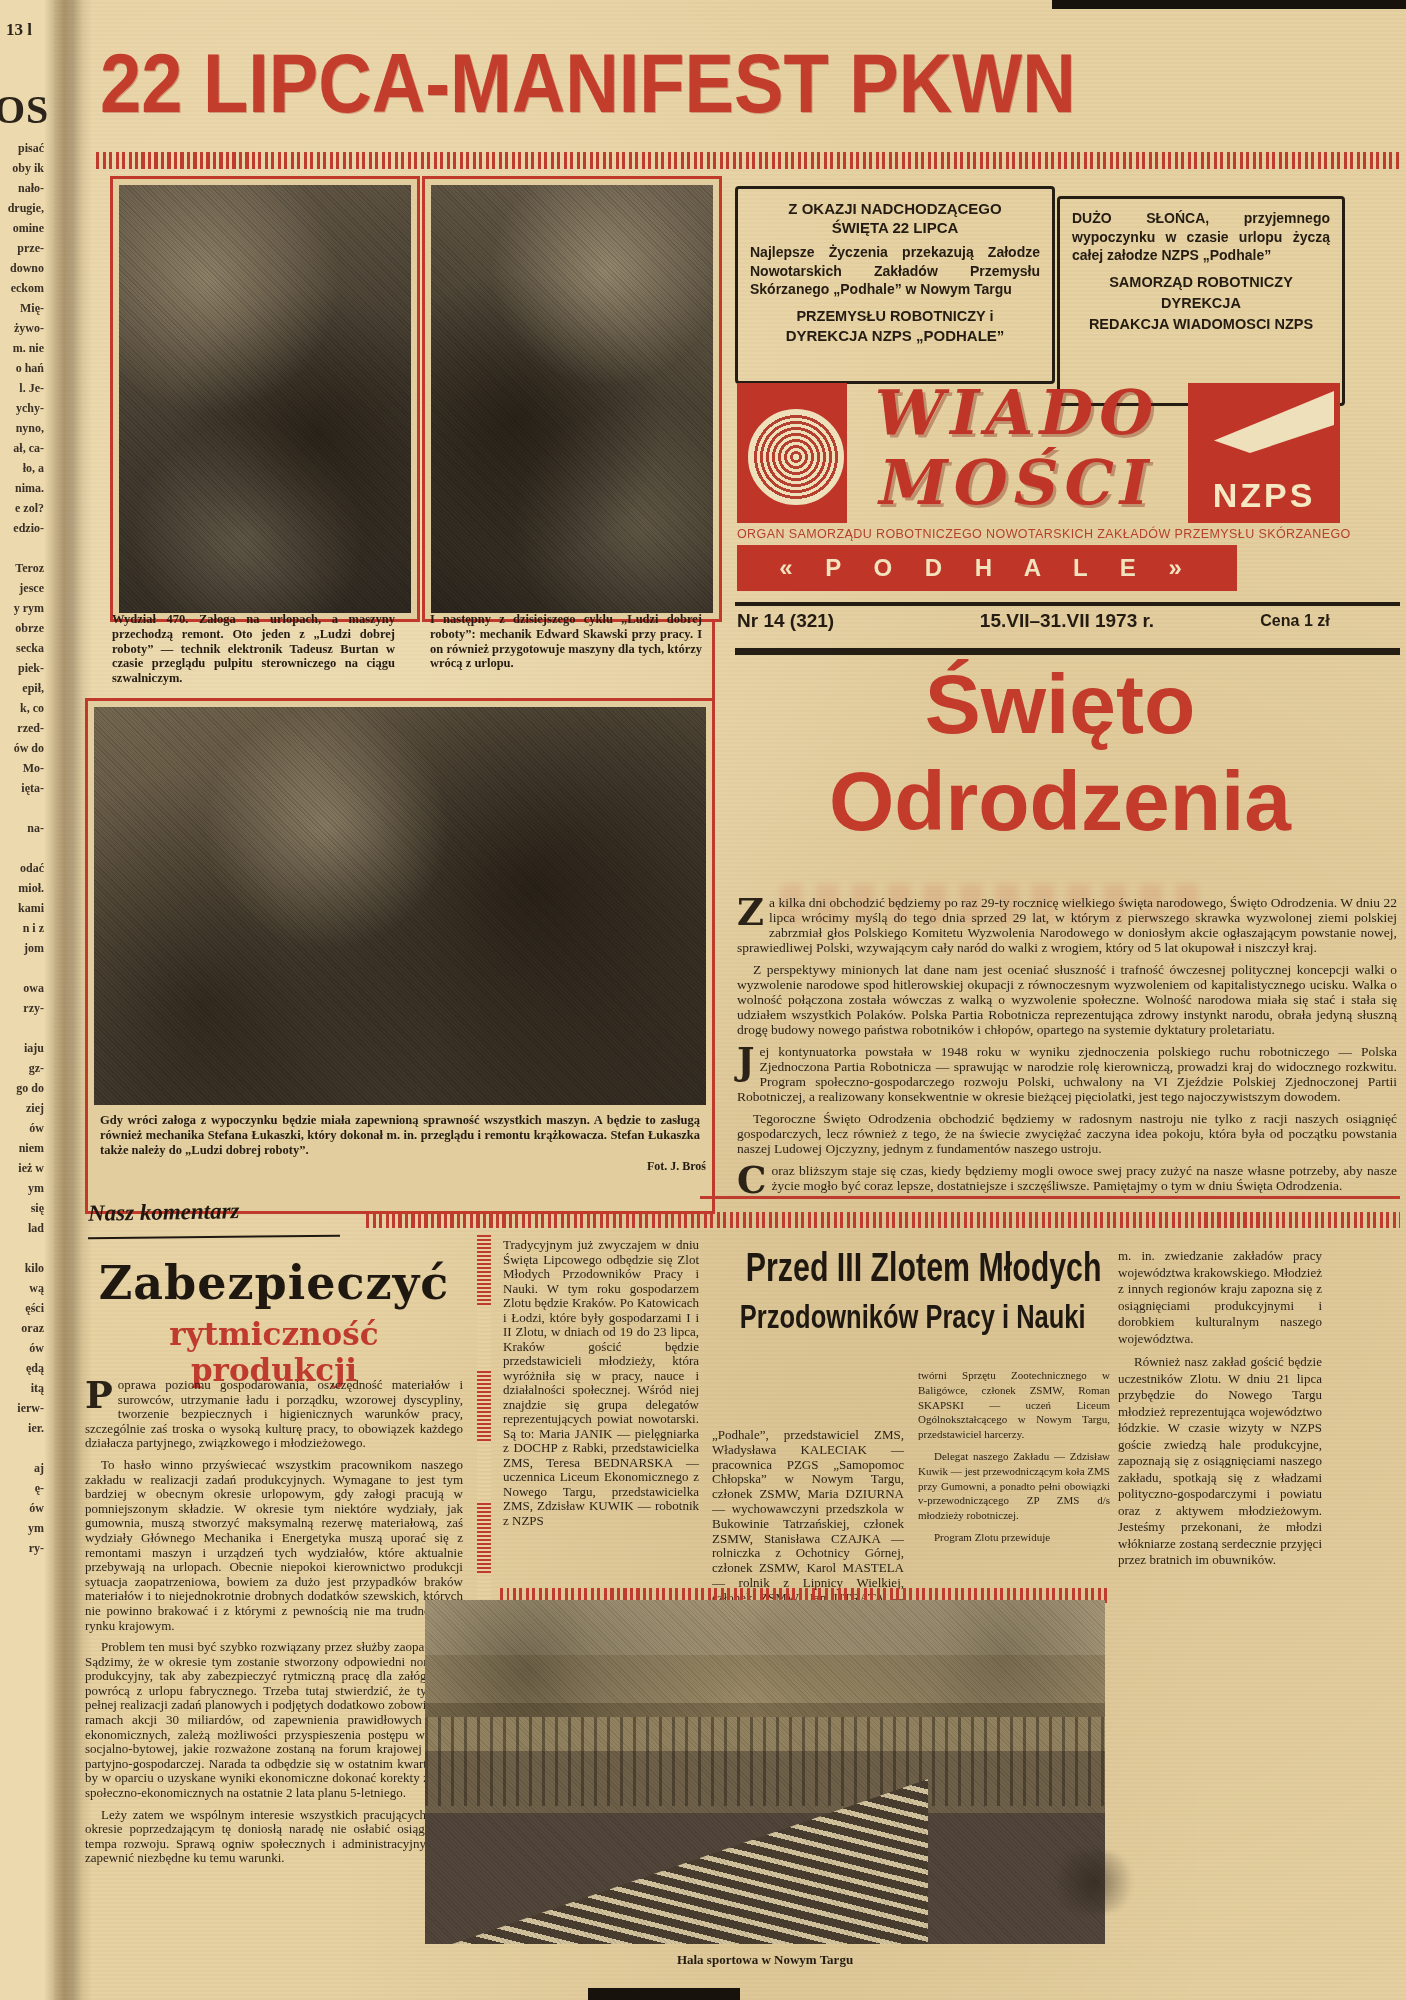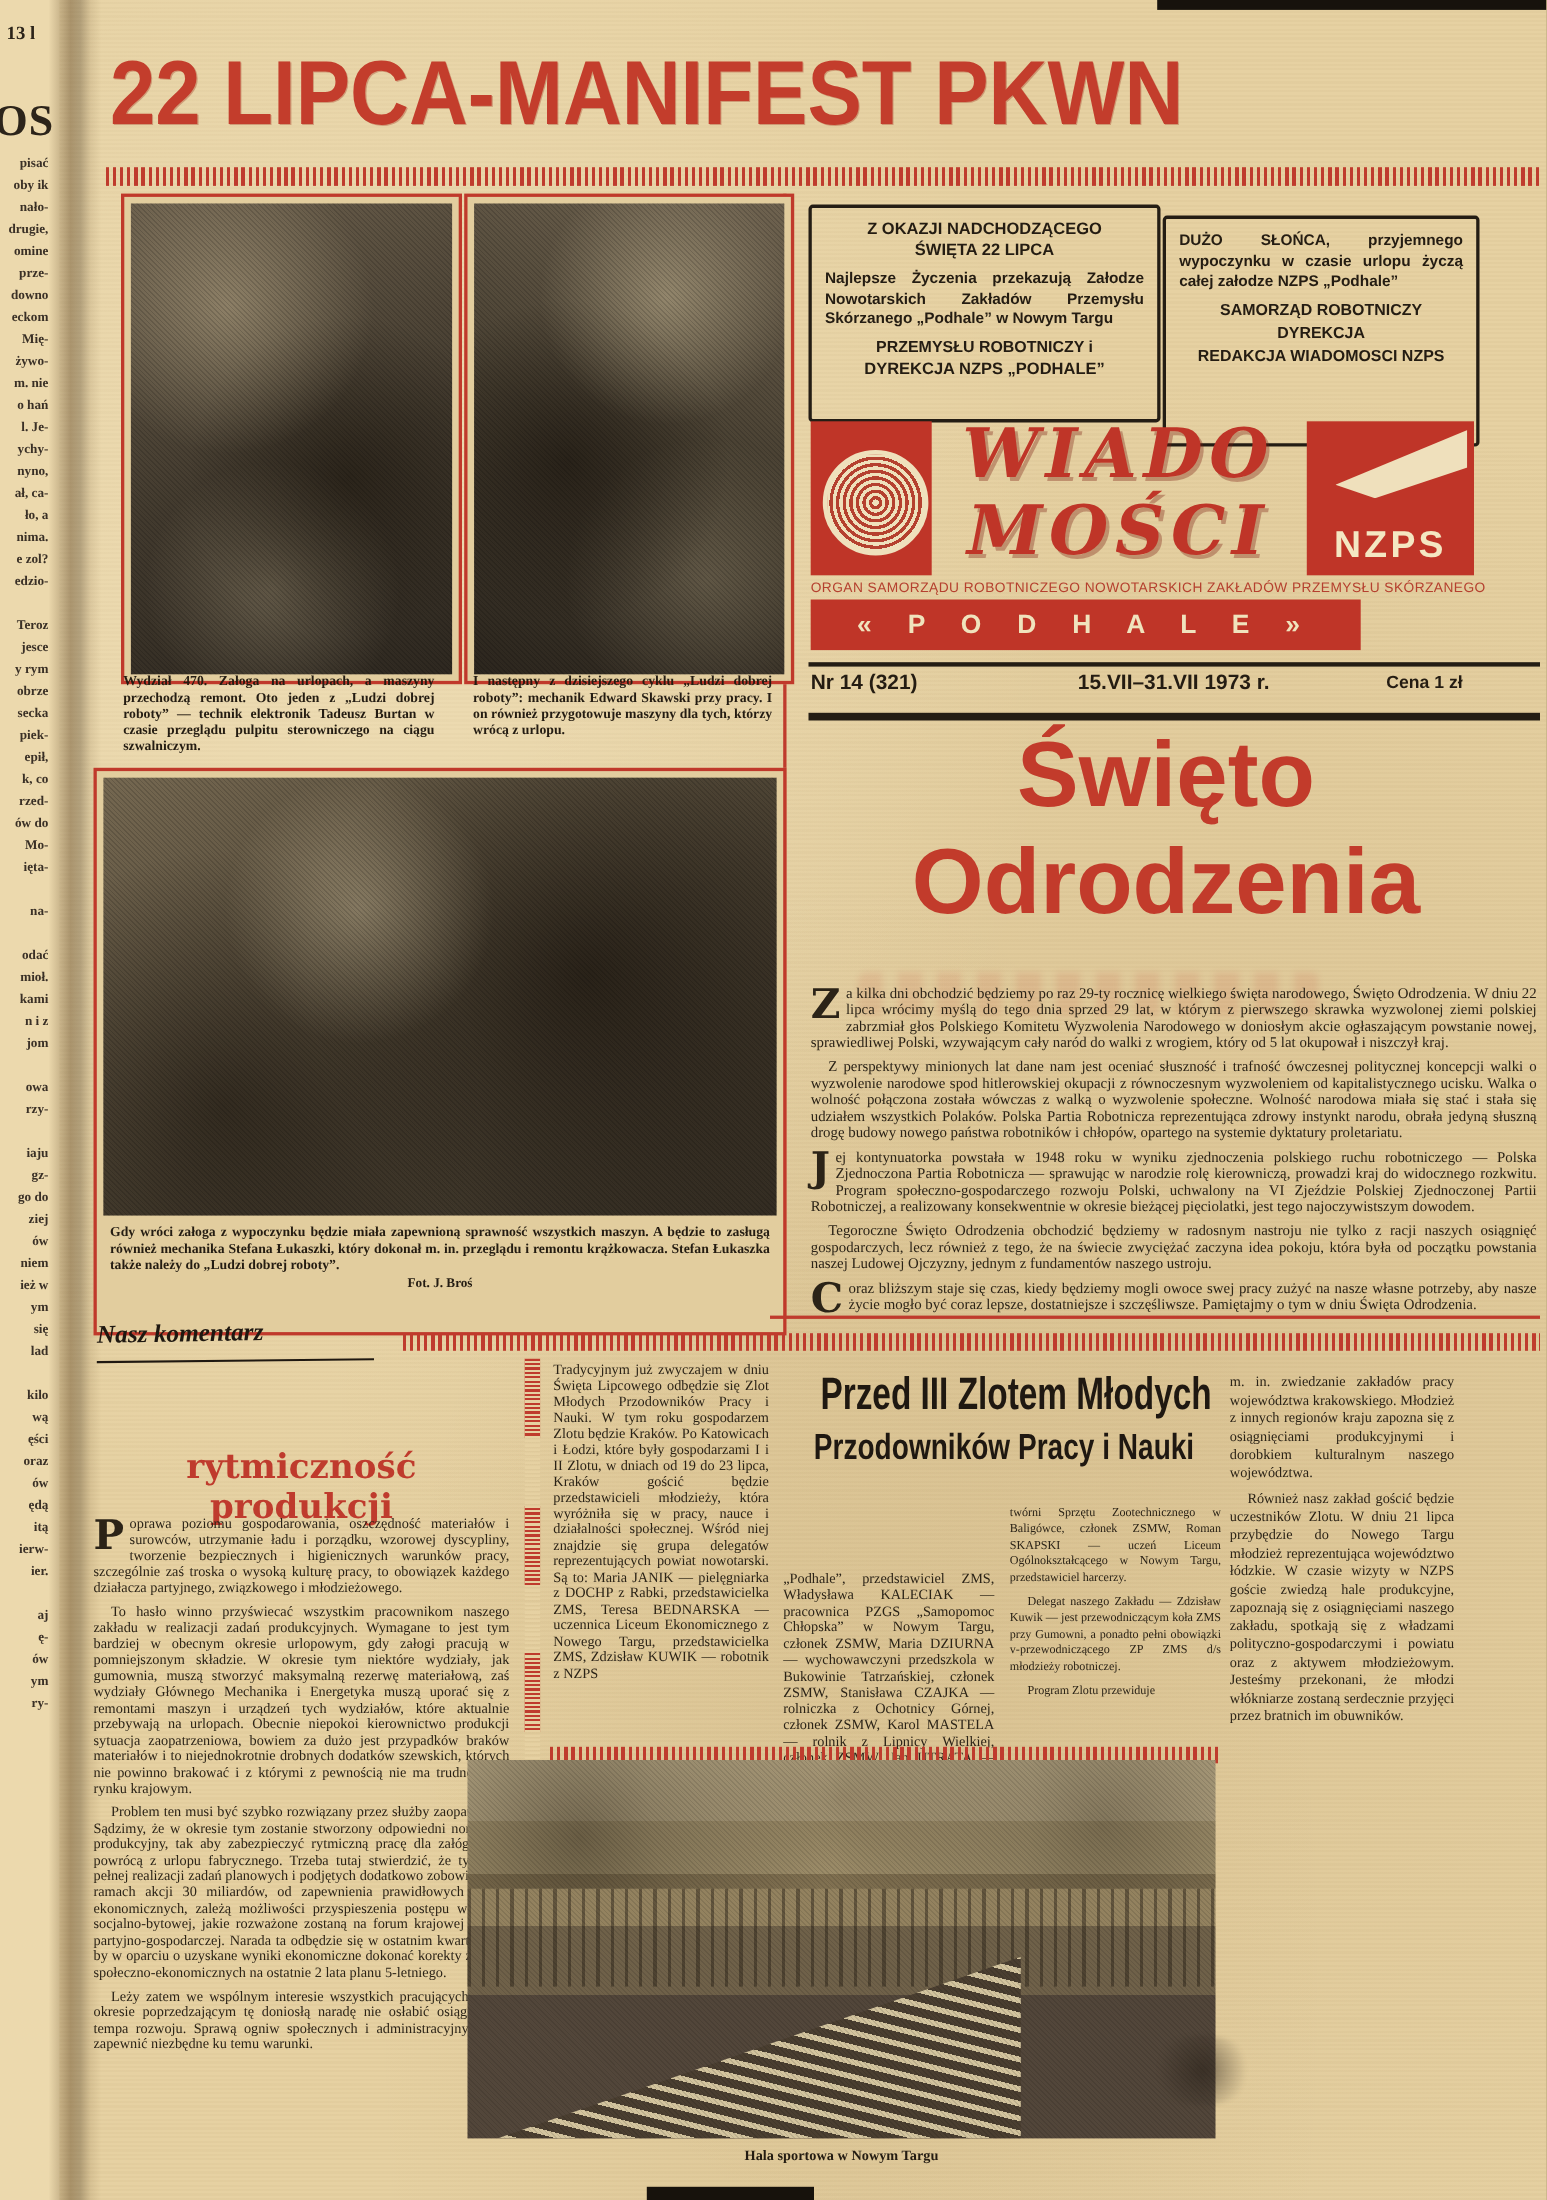--- a/index.html
+++ b/index.html
@@ -59,21 +59,21 @@
       radial-gradient(circle at 18% 75%, rgba(22,16,10,.5), transparent 40%),
       linear-gradient(150deg, #756851, #4a4132 55%, #332c22);}
   .photo1{left:110px;top:176px;width:292px;height:428px;}
   .photo2{left:422px;top:176px;width:282px;height:428px;}
   .photo3{left:85px;top:698px;width:612px;height:498px;}
   .photo3 .ph{height:398px;}
   .caption{font-size:12.5px;line-height:14.8px;font-weight:bold;text-align:justify;color:#241c12;}
   .cap1{left:112px;top:612px;width:283px;}
   .cap2{left:430px;top:612px;width:272px;}
   .cap3{padding:8px 6px 0 6px;}
-  .credit{text-align:center;font-weight:bold;font-size:12px;margin-top:2px;}
+  .credit{text-align:right;font-weight:bold;font-size:12px;margin-top:2px;}
 
   
   .greetbox{border:3px solid #241d14;border-radius:4px;padding:10px 12px;
     font-family:"Liberation Sans",sans-serif;font-weight:bold;color:#241c12;}
   .greet-left{left:735px;top:186px;width:290px;height:172px;}
   .greet-right{left:1057px;top:196px;width:258px;height:184px;}
   .greet-h{font-size:15px;text-align:center;line-height:19px;}
   .greet-body{font-size:14px;line-height:18.5px;text-align:justify;margin-top:6px;}
   .greet-sig{font-size:14.5px;text-align:center;line-height:19px;margin-top:8px;}
 
@@ -310,20 +310,21 @@
   <div class="abs phframe photo3">
     <div class="ph ph-c"></div>
     <div class="caption cap3">Gdy wróci załoga z wypoczynku będzie miała zapewnioną sprawność wszystkich maszyn. A będzie to zasługą również mechanika Stefana Łukaszki, który dokonał m. in. przeglądu i remontu krążkowacza. Stefan Łukaszka także należy do „Ludzi dobrej roboty”.</div>
     <div class="credit">Fot. J. Broś</div>
   </div>
   <div class="abs hrule-thin"></div>
   <div class="abs hatch hatch-mid"></div>
 
   <div class="abs kicker">Nasz komentarz</div>
   <div class="abs kicker-line"></div>
+  <div class="abs comm-title-black">Zabezpieczyć</div>
   <div class="abs comm-title-red">rytmiczność produkcji</div>
   <div class="abs bodytxt comm-body">
     <p class="has-dc"><span class="dc">P</span><span>oprawa poziomu gospodarowania, oszczędność materiałów i surowców, utrzymanie ładu i porządku, wzorowej dyscypliny, tworzenie bezpiecznych i higienicznych warunków pracy, szczególnie zaś troska o wysoką kulturę pracy, to obowiązek każdego działacza partyjnego, związkowego i młodzieżowego.</span></p>
     <p><span>To hasło winno przyświecać wszystkim pracownikom naszego zakładu w realizacji zadań produkcyjnych. Wymagane to jest tym bardziej w obecnym okresie urlopowym, gdy załogi pracują w pomniejszonym składzie. W okresie tym niektóre wydziały, jak gumownia, muszą stworzyć maksymalną rezerwę materiałową, zaś wydziały Głównego Mechanika i Energetyka muszą uporać się z remontami maszyn i urządzeń tych wydziałów, które aktualnie przebywają na urlopach. Obecnie niepokoi kierownictwo produkcji sytuacja zaopatrzeniowa, bowiem za dużo jest przypadków braków materiałów i to niejednokrotnie drobnych dodatków szewskich, których nie powinno brakować i z którymi z pewnością nie ma trudności na rynku krajowym.</span></p>
     <p><span>Problem ten musi być szybko rozwiązany przez służby zaopatrzenia. Sądzimy, że w okresie tym zostanie stworzony odpowiedni normatyw produkcyjny, tak aby zabezpieczyć rytmiczną pracę dla załóg, które powrócą z urlopu fabrycznego. Trzeba tutaj stwierdzić, że tylko od pełnej realizacji zadań planowych i podjętych dodatkowo zobowiązań w ramach akcji 30 miliardów, od zapewnienia prawidłowych relacji ekonomicznych, zależą możliwości przyspieszenia postępu w sferze socjalno-bytowej, jakie rozważone zostaną na forum krajowej narady partyjno-gospodarczej. Narada ta odbędzie się w ostatnim kwartale br., by w oparciu o uzyskane wyniki ekonomiczne dokonać korekty założeń społeczno-ekonomicznych na ostatnie 2 lata planu 5-letniego.</span></p>
     <p><span>Leży zatem we wspólnym interesie wszystkich pracujących, by w okresie poprzedzającym tę doniosłą naradę nie osłabić osiągniętego tempa rozwoju. Sprawą ogniw społecznych i administracyjnych jest zapewnić niezbędne ku temu warunki.</span></p>
   </div>
 
   <div class="abs vsep"></div>
 

